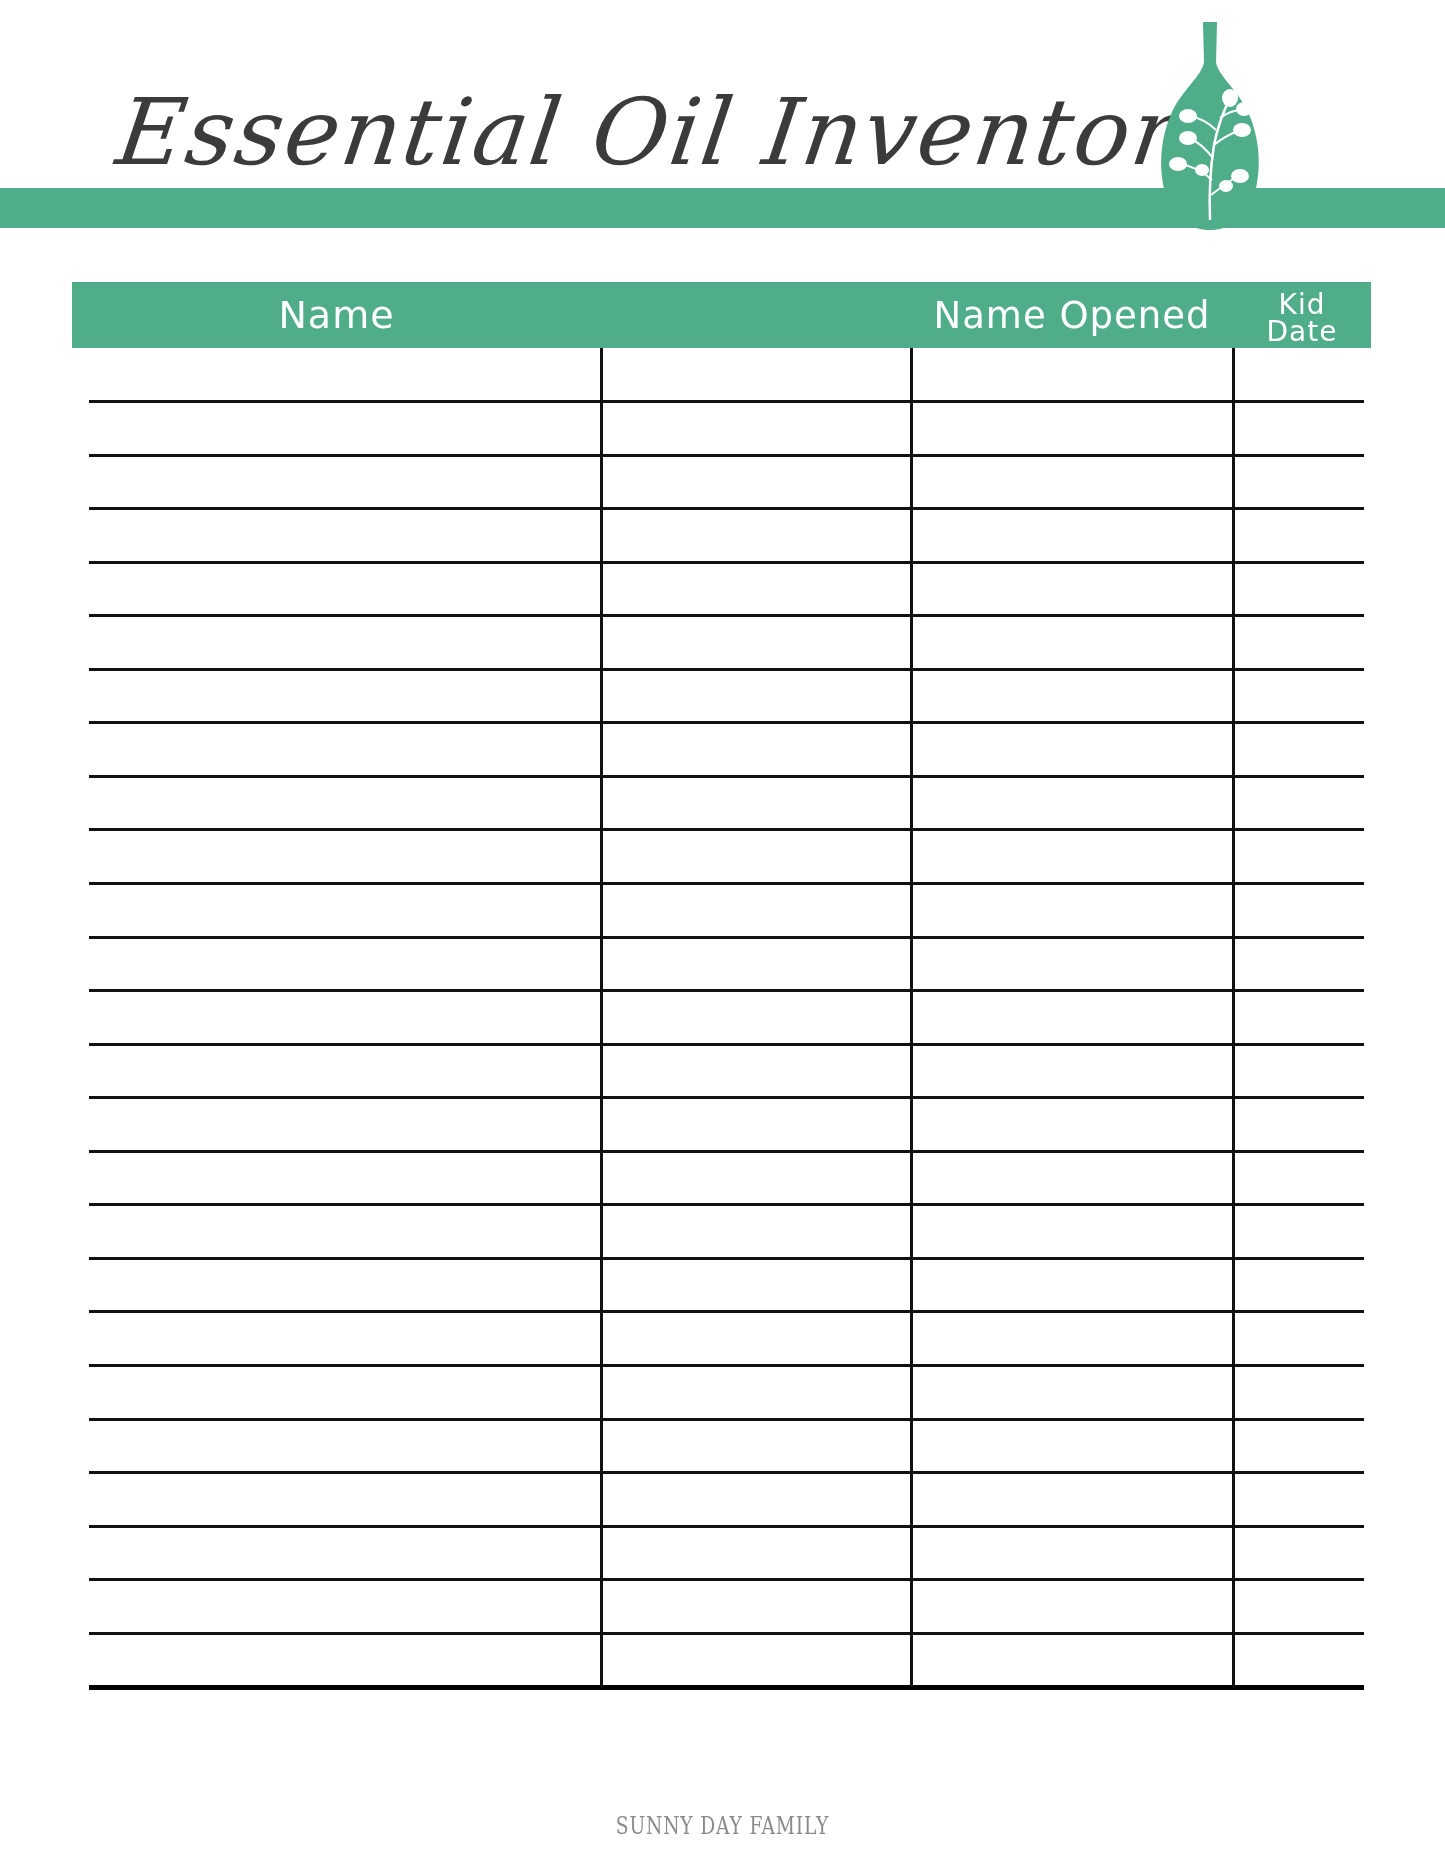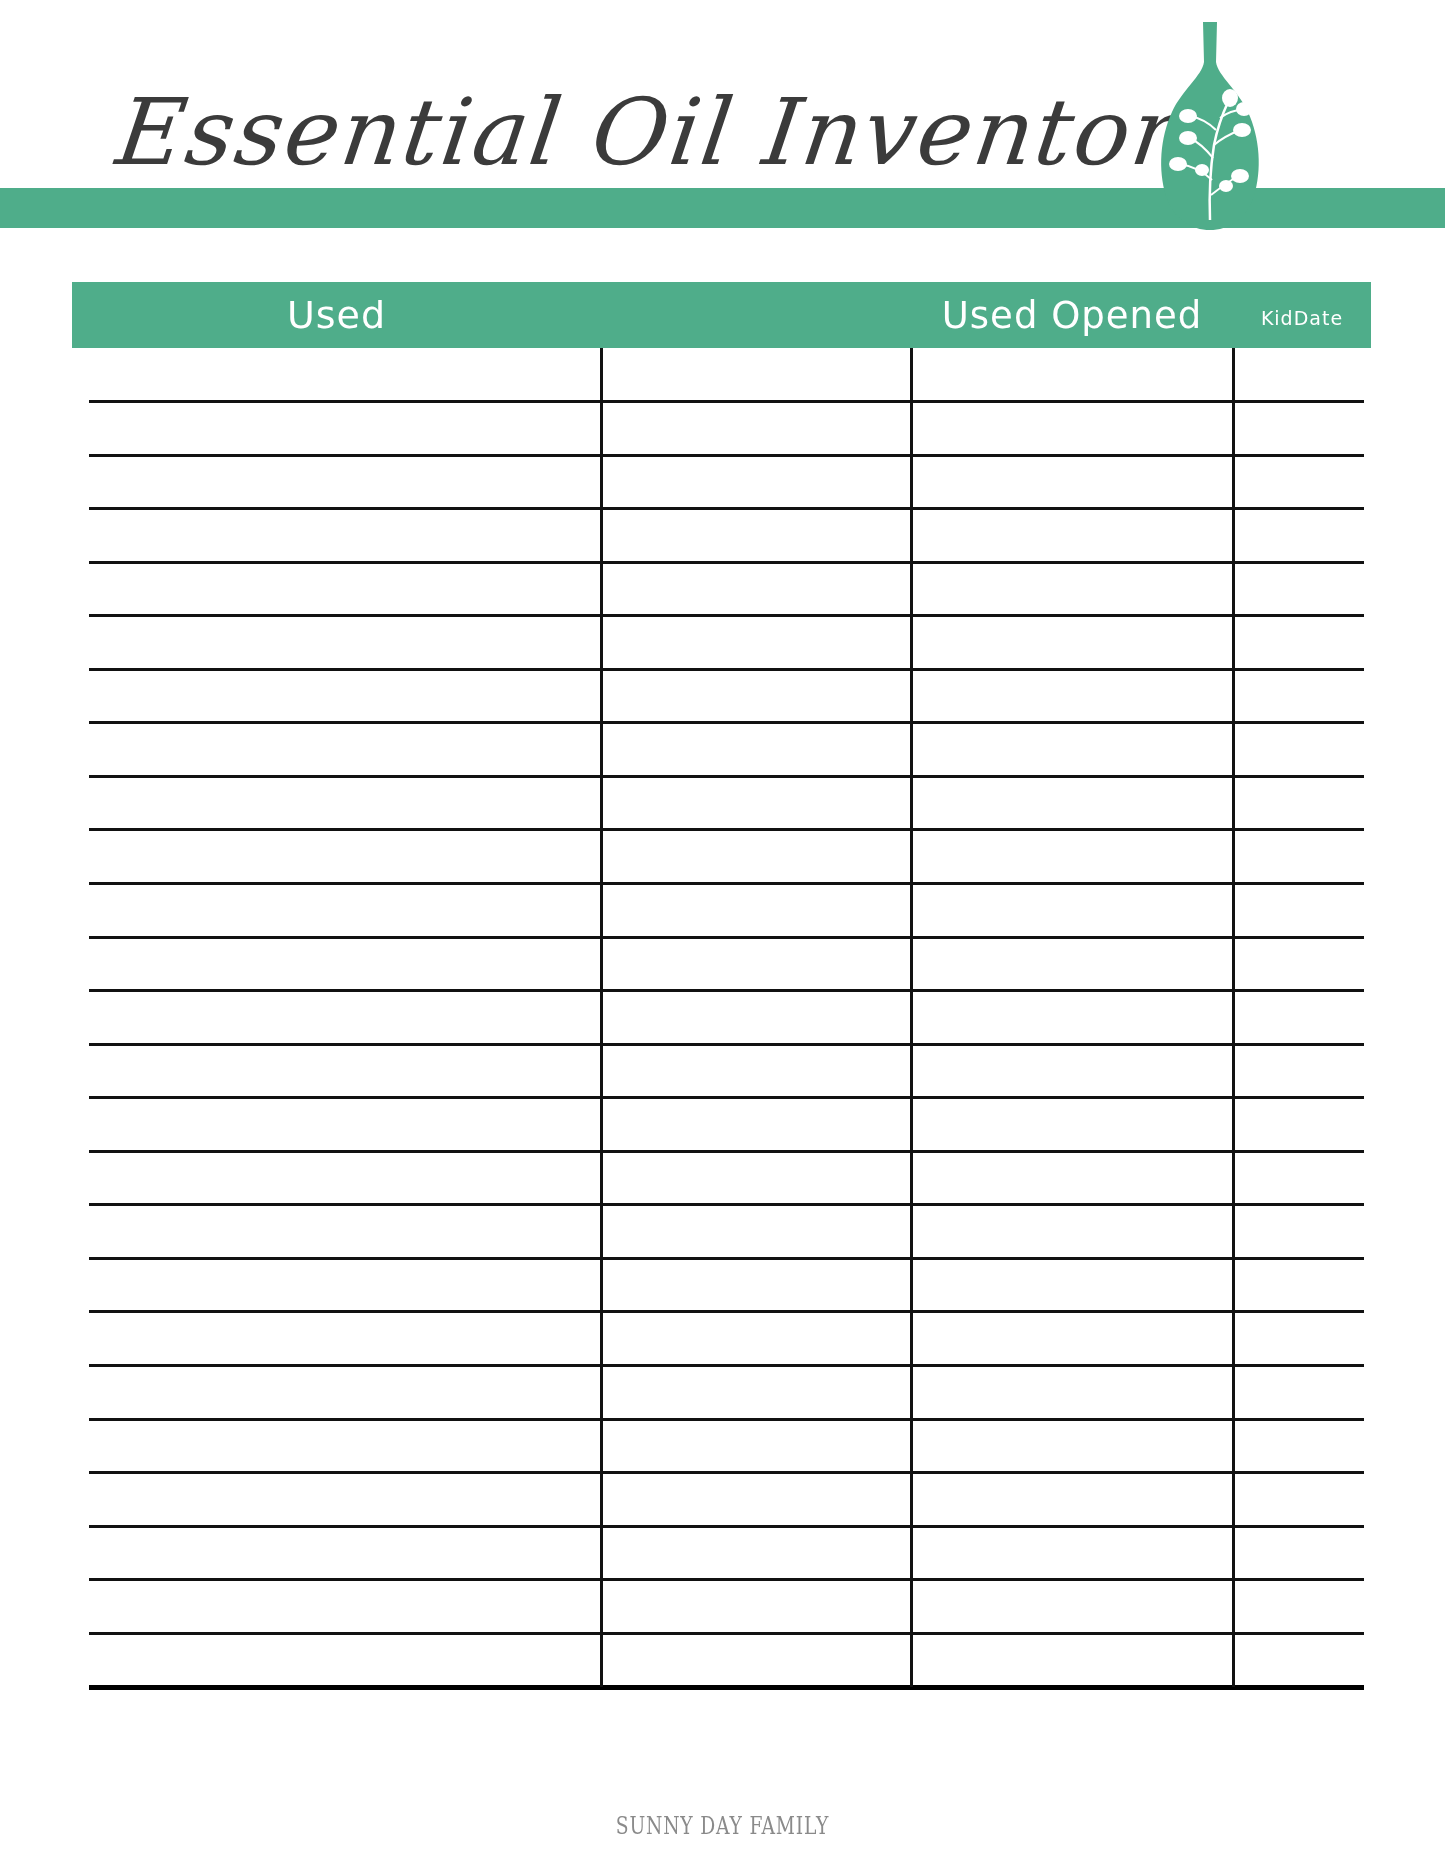--- a/index.html
+++ b/index.html
@@ -28,21 +28,21 @@
       position: absolute; left: 72px; top: 282px; width: 1299px; height: 66px;
       background: #4fad8a;
     }
     .hcell {
       position: absolute; top: 0; height: 66px; color: #ffffff;
       display: flex; align-items: center; justify-content: center;
       font-family: "DejaVu Sans", sans-serif; font-weight: normal;
       font-size: 38px; letter-spacing: 1px;
     }
     .hcell.kid {
-      flex-direction: row; font-size: 19px; line-height: 27px; padding-top: 6px; box-sizing: border-box;
+      flex-direction: column; font-size: 28px; line-height: 27px; padding-top: 6px; box-sizing: border-box;
     }
     .hline {
       position: absolute; left: 89px; width: 1275px; height: 3px; background: #111111;
     }
     .hline.thick { height: 5px; background: #000000; }
     .vline {
       position: absolute; top: 348px; width: 3px; background: #111111;
     }
     .footer {
       position: absolute; left: 0; width: 1445px; top: 1812px; text-align: center;
@@ -73,22 +73,22 @@
     <ellipse cx="38" cy="96" rx="9" ry="7"></ellipse>
     <ellipse cx="94" cy="89" rx="8" ry="7"></ellipse>
     <ellipse cx="80" cy="78" rx="8" ry="9"></ellipse>
     <ellipse cx="90" cy="156" rx="9" ry="7"></ellipse>
     <ellipse cx="52" cy="150" rx="7" ry="6"></ellipse>
     <ellipse cx="76" cy="166" rx="7" ry="6"></ellipse>
   </g>
 </svg>
 
 <div class="header-bar">
-  <div class="hcell" style="left:0;width:529px;">Used</div>
-  <div class="hcell" style="left:839px;width:322px;font-size:37px;">Used Opened</div>
+  <div class="hcell" style="left:0;width:529px;">Name</div>
+  <div class="hcell" style="left:839px;width:322px;font-size:37px;">Name Opened</div>
   <div class="hcell kid" style="left:1161px;width:138px;">
     <span>Kid</span>
     <span>Date</span>
   </div>
 </div>
 
 <div id="grid">
     <div class="hline" style="top: 400.05px;"></div>
     <div style="position: absolute; left: 89px; width: 1275px; top: 348px; height: 53.55px;"></div>
     <div class="hline" style="top: 453.6px;"></div>

